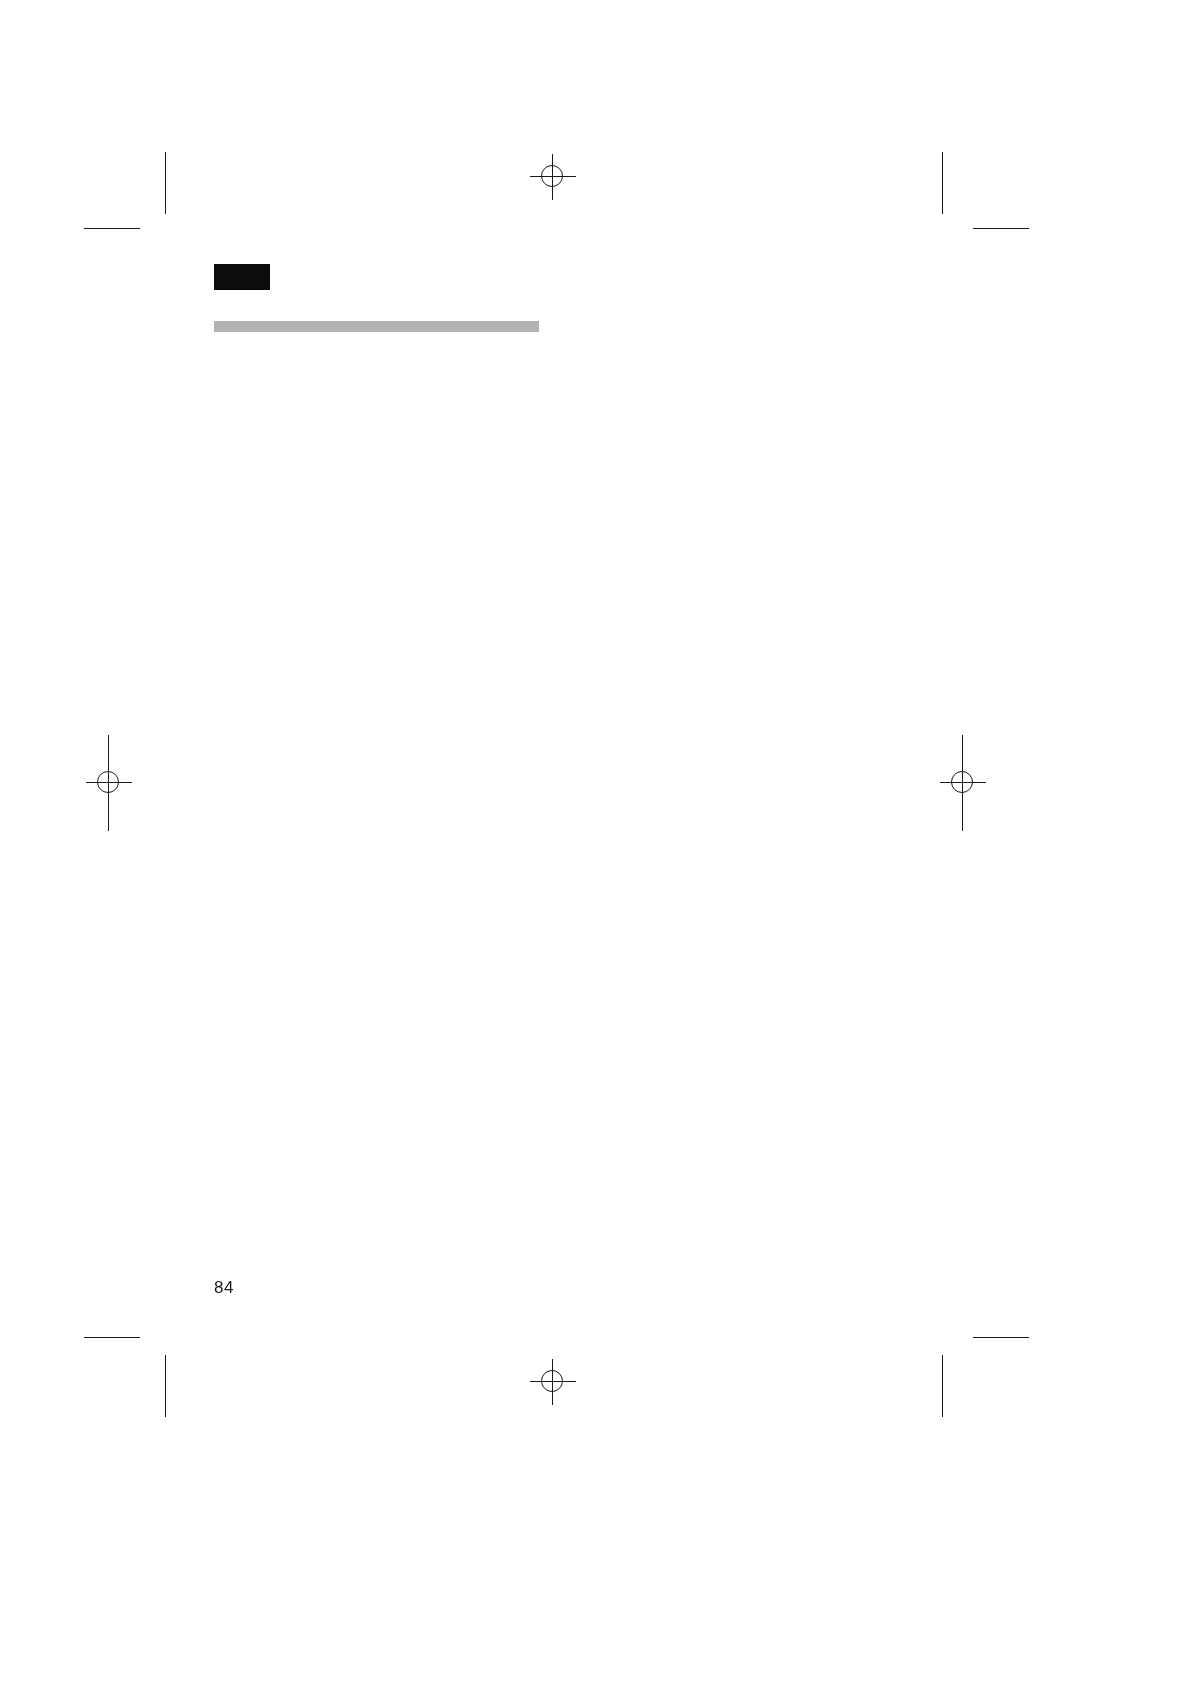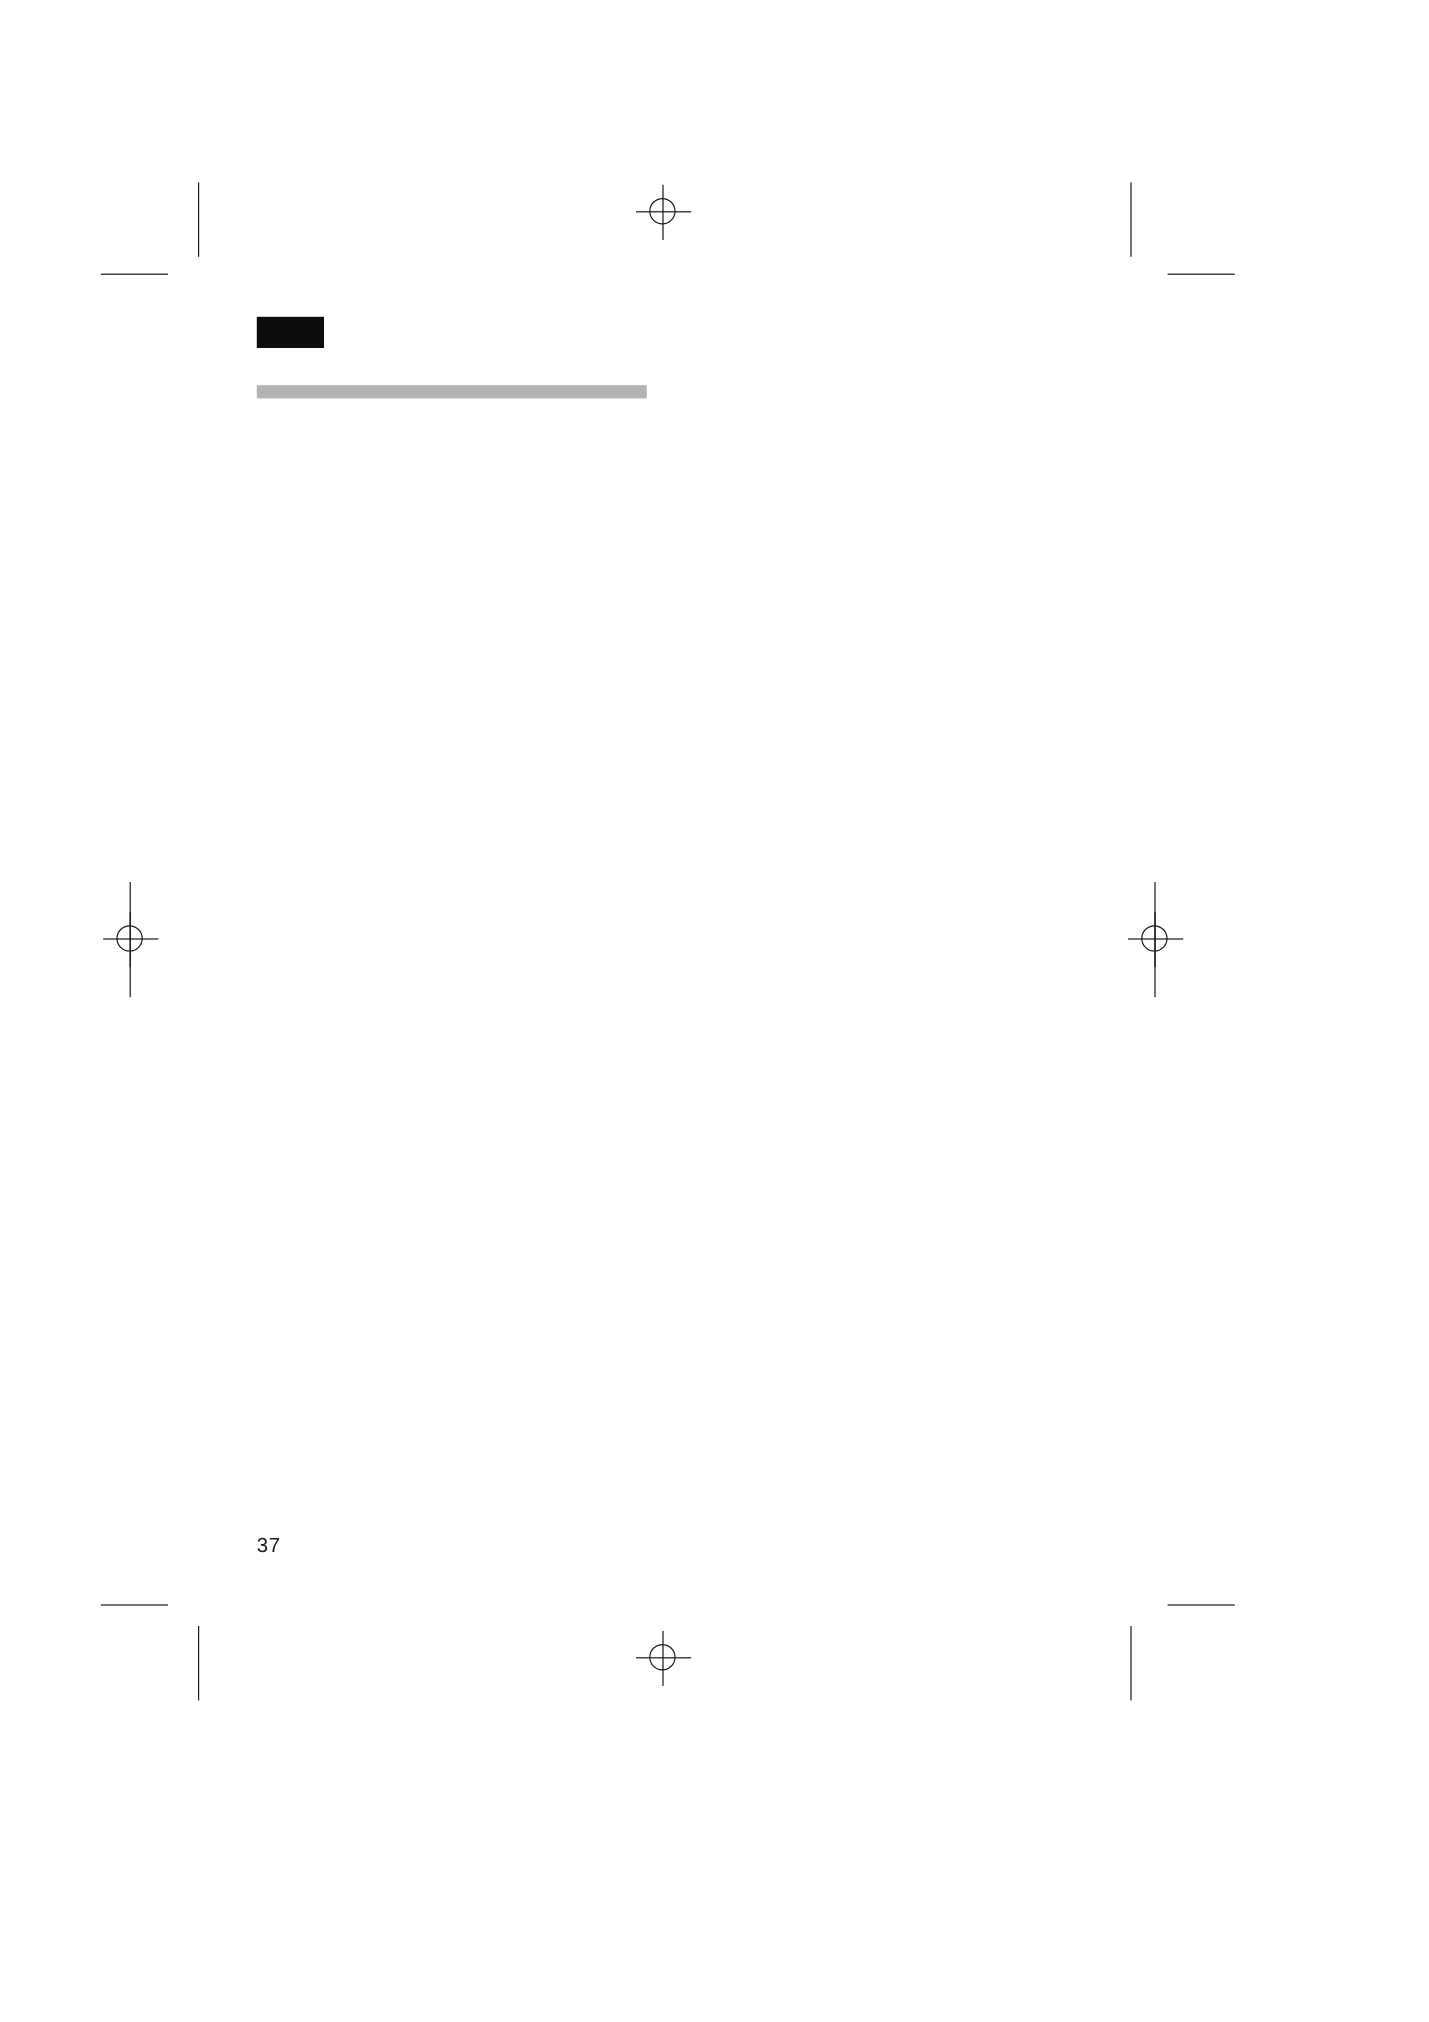--- a/index.html
+++ b/index.html
@@ -154,15 +154,15 @@
   <div class="chapter-tab">
     <div class="chapter-tab-label"></div>
   </div>
 
   <div class="heading-rule"></div>
 
   <div class="body-area">
     <div class="body-text"></div>
   </div>
 
-  <div class="folio">37</div>
+  <div class="folio">84</div>
 
 </div>
 
 </body></html>

